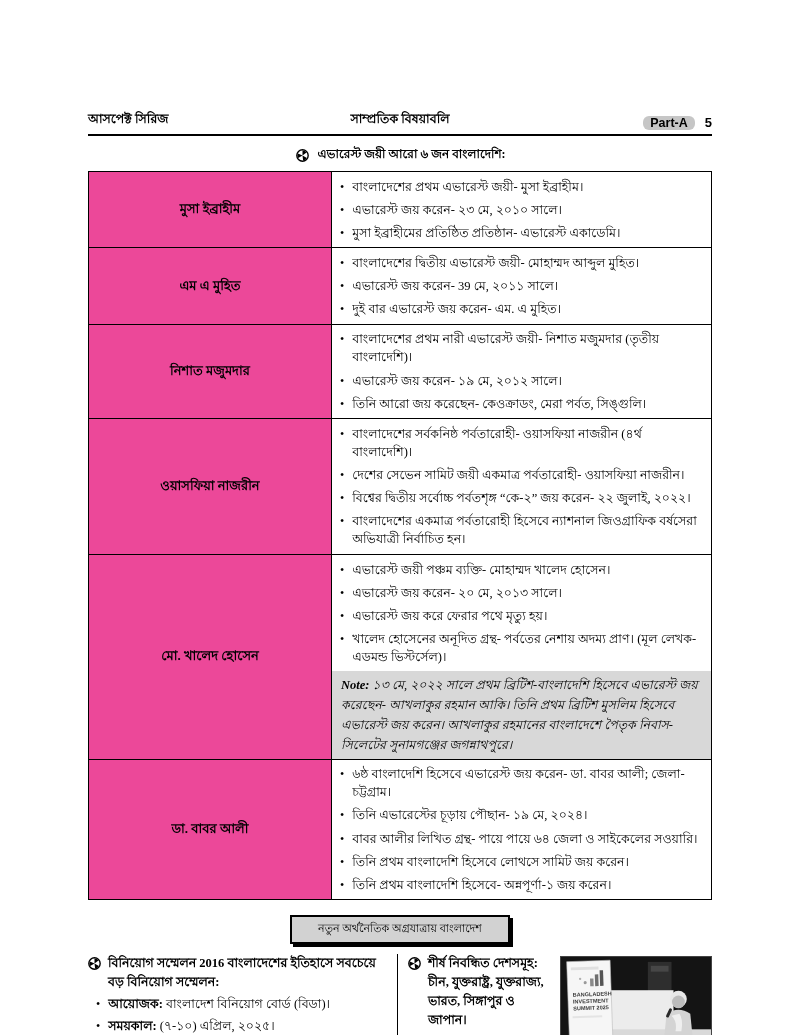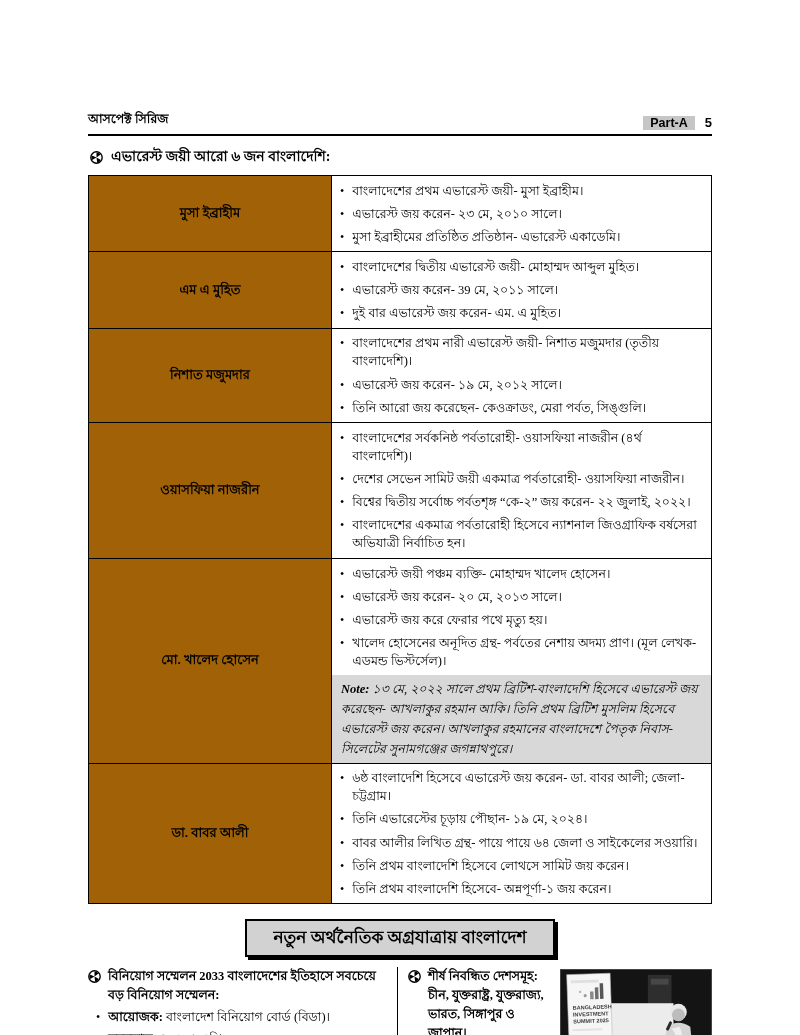--- a/index.html
+++ b/index.html
@@ -8,44 +8,44 @@
          font-family:"Liberation Serif","DejaVu Serif",serif; color:#000; }
   .page { width:800px; height:1035px; padding:110px 88px 0 88px; position:relative; }
 
   
   .hdr { display:flex; align-items:flex-end; justify-content:space-between;
          border-bottom:2px solid #000; padding-bottom:4px; }
   .hdr .brand { font-weight:bold; font-size:12.5px; width:180px; }
   .hdr .title { font-weight:bold; font-size:12.5px; text-align:center; flex:1; }
   .hdr .right { width:180px; text-align:right; display:flex; justify-content:flex-end; align-items:center; gap:10px; }
   .chip { background:#c6c6c6; padding:0 7px; font-family:"Liberation Sans",sans-serif;
-          font-size:12.5px; font-weight:bold; }
+          font-size:12.5px; font-weight:bold;border-radius:6px; }
   .pageno { font-family:"Liberation Sans",sans-serif; font-weight:bold; font-size:13px; }
 
   
   .sec-head { display:flex; align-items:center; gap:8px; margin:9px 0 6px 2px;
-              font-weight:bold; font-size:14px; }
+              font-weight:bold; font-size:12px;justify-content:center; }
   .pin { flex:0 0 auto; display:inline-block; }
 
   
   table.ev { width:100%; border-collapse:collapse; font-size:12.5px; }
   table.ev td { border:1.3px solid #000; vertical-align:middle; }
   td.name-cell { width:243px; text-align:center; font-weight:bold; font-size:13px;
-                 background:#a16207; padding:4px; }
+                 background:#ec4899; padding:4px; }
   td.info-cell { padding:3px 8px; }
   .bullet { display:flex; gap:8px; padding:2.5px 0; line-height:1.45; }
   .bullet .dot { font-size:12px; line-height:1.5; }
   .note { background:#d8d8d8; font-style:italic; line-height:1.6;
           padding:4px 9px; margin:2px -8px -3px -8px; }
   .note b { font-style:italic; }
 
   
   .boxwrap { text-align:center; margin:15px 0 10px 0; }
   .boxtitle { display:inline-block; background:#d2d2d2; border:2px solid #000;
-              box-shadow:3px 3px 0 #000; padding:3px 26px; font-weight:bold; font-size:17px; }
+              box-shadow:3px 3px 0 #000; padding:3px 26px; font-weight:normal; font-size:11px; }
 
   
   .cols { display:flex; align-items:stretch; font-size:12.5px; }
   .col-l { width:49.5%; padding-right:9px; }
   .col-r { width:50.5%; border-left:1.3px solid #000; padding-left:10px; }
   .lead-head { display:flex; gap:7px; font-weight:bold; line-height:1.5; margin-bottom:2px; }
   .li { display:flex; gap:8px; line-height:1.5; padding:1.5px 0 1.5px 8px; }
   .li .dot { font-size:12px; }
   .li b { font-weight:bold;margin-top:18px; }
   .photo { float:right; width:152px; height:88px; margin:2px 0 4px 7px;
@@ -53,20 +53,21 @@
   .reg-text { line-height:1.5; }
   .clear { clear:both; }
 </style>
 </head>
 <body>
 
 <div class="page">
 
   <div class="hdr">
     <div class="brand">আসপেক্ট সিরিজ</div>
+    <div class="title">সাম্প্রতিক বিষয়াবলি</div>
     <div class="right">
       <span class="chip">Part-A</span>
       <span class="pageno">5</span>
     </div>
   </div>
 
   <div class="sec-head">
     <svg class="pin" width="13" height="13" viewBox="0 0 16 16">
       <circle cx="8" cy="8" r="7" fill="none" stroke="#000" stroke-width="1.7"></circle>
       <path d="M8 8 L8 1.8 A6.2 6.2 0 0 1 12.9 4.3 Z" fill="#000"></path>
@@ -207,21 +208,21 @@
   <div class="cols">
 
     <div class="col-l">
       <div class="lead-head">
         <svg class="pin" style="margin-top:3px" width="13" height="13" viewBox="0 0 16 16">
           <circle cx="8" cy="8" r="7" fill="none" stroke="#000" stroke-width="1.7"></circle>
           <path d="M8 8 L8 1.8 A6.2 6.2 0 0 1 12.9 4.3 Z" fill="#000"></path>
           <path d="M8 8 L8 1.8 A6.2 6.2 0 0 1 12.9 4.3 Z" fill="#000" transform="rotate(120 8 8)"></path>
           <path d="M8 8 L8 1.8 A6.2 6.2 0 0 1 12.9 4.3 Z" fill="#000" transform="rotate(240 8 8)"></path>
         </svg>
-        <span>বিনিয়োগ সম্মেলন 2033 বাংলাদেশের ইতিহাসে সবচেয়ে বড় বিনিয়োগ সম্মেলন:</span>
+        <span>বিনিয়োগ সম্মেলন 2016 বাংলাদেশের ইতিহাসে সবচেয়ে বড় বিনিয়োগ সম্মেলন:</span>
       </div>
       <div id="left-list">
           <div class="li">
             <span class="dot">•</span>
             <span><b>আয়োজক:</b> বাংলাদেশ বিনিয়োগ বোর্ড (বিডা)।</span>
           </div>
           <div class="li">
             <span class="dot">•</span>
             <span><b>সময়কাল:</b> (৭-১০) এপ্রিল, ২০২৫।</span>
           </div>

